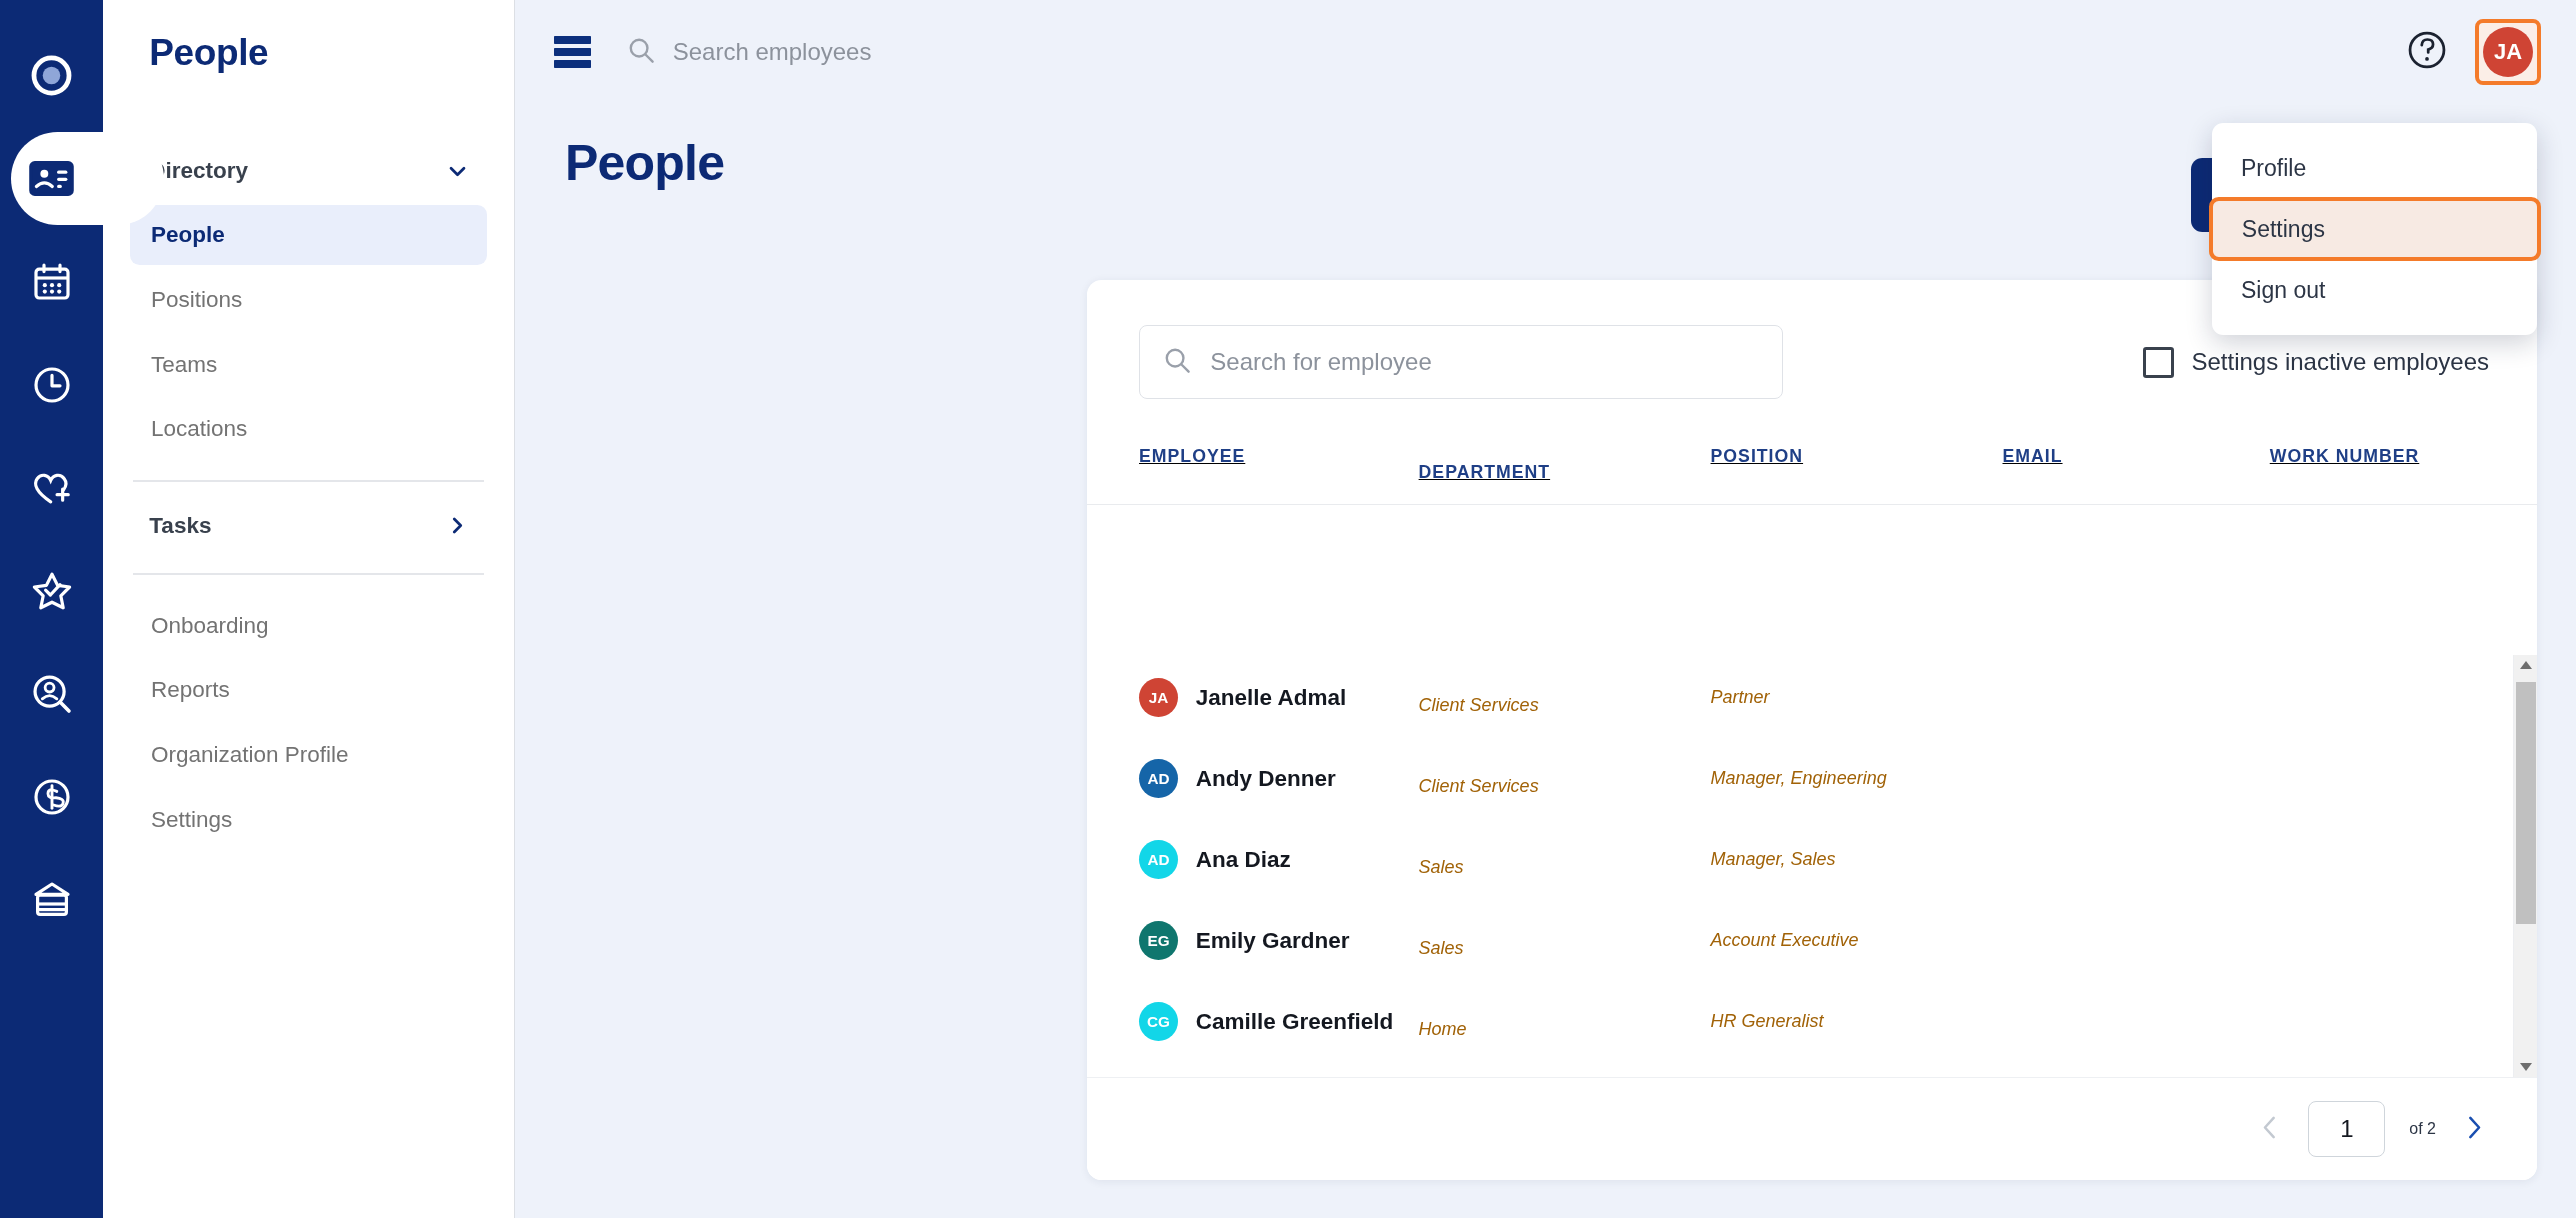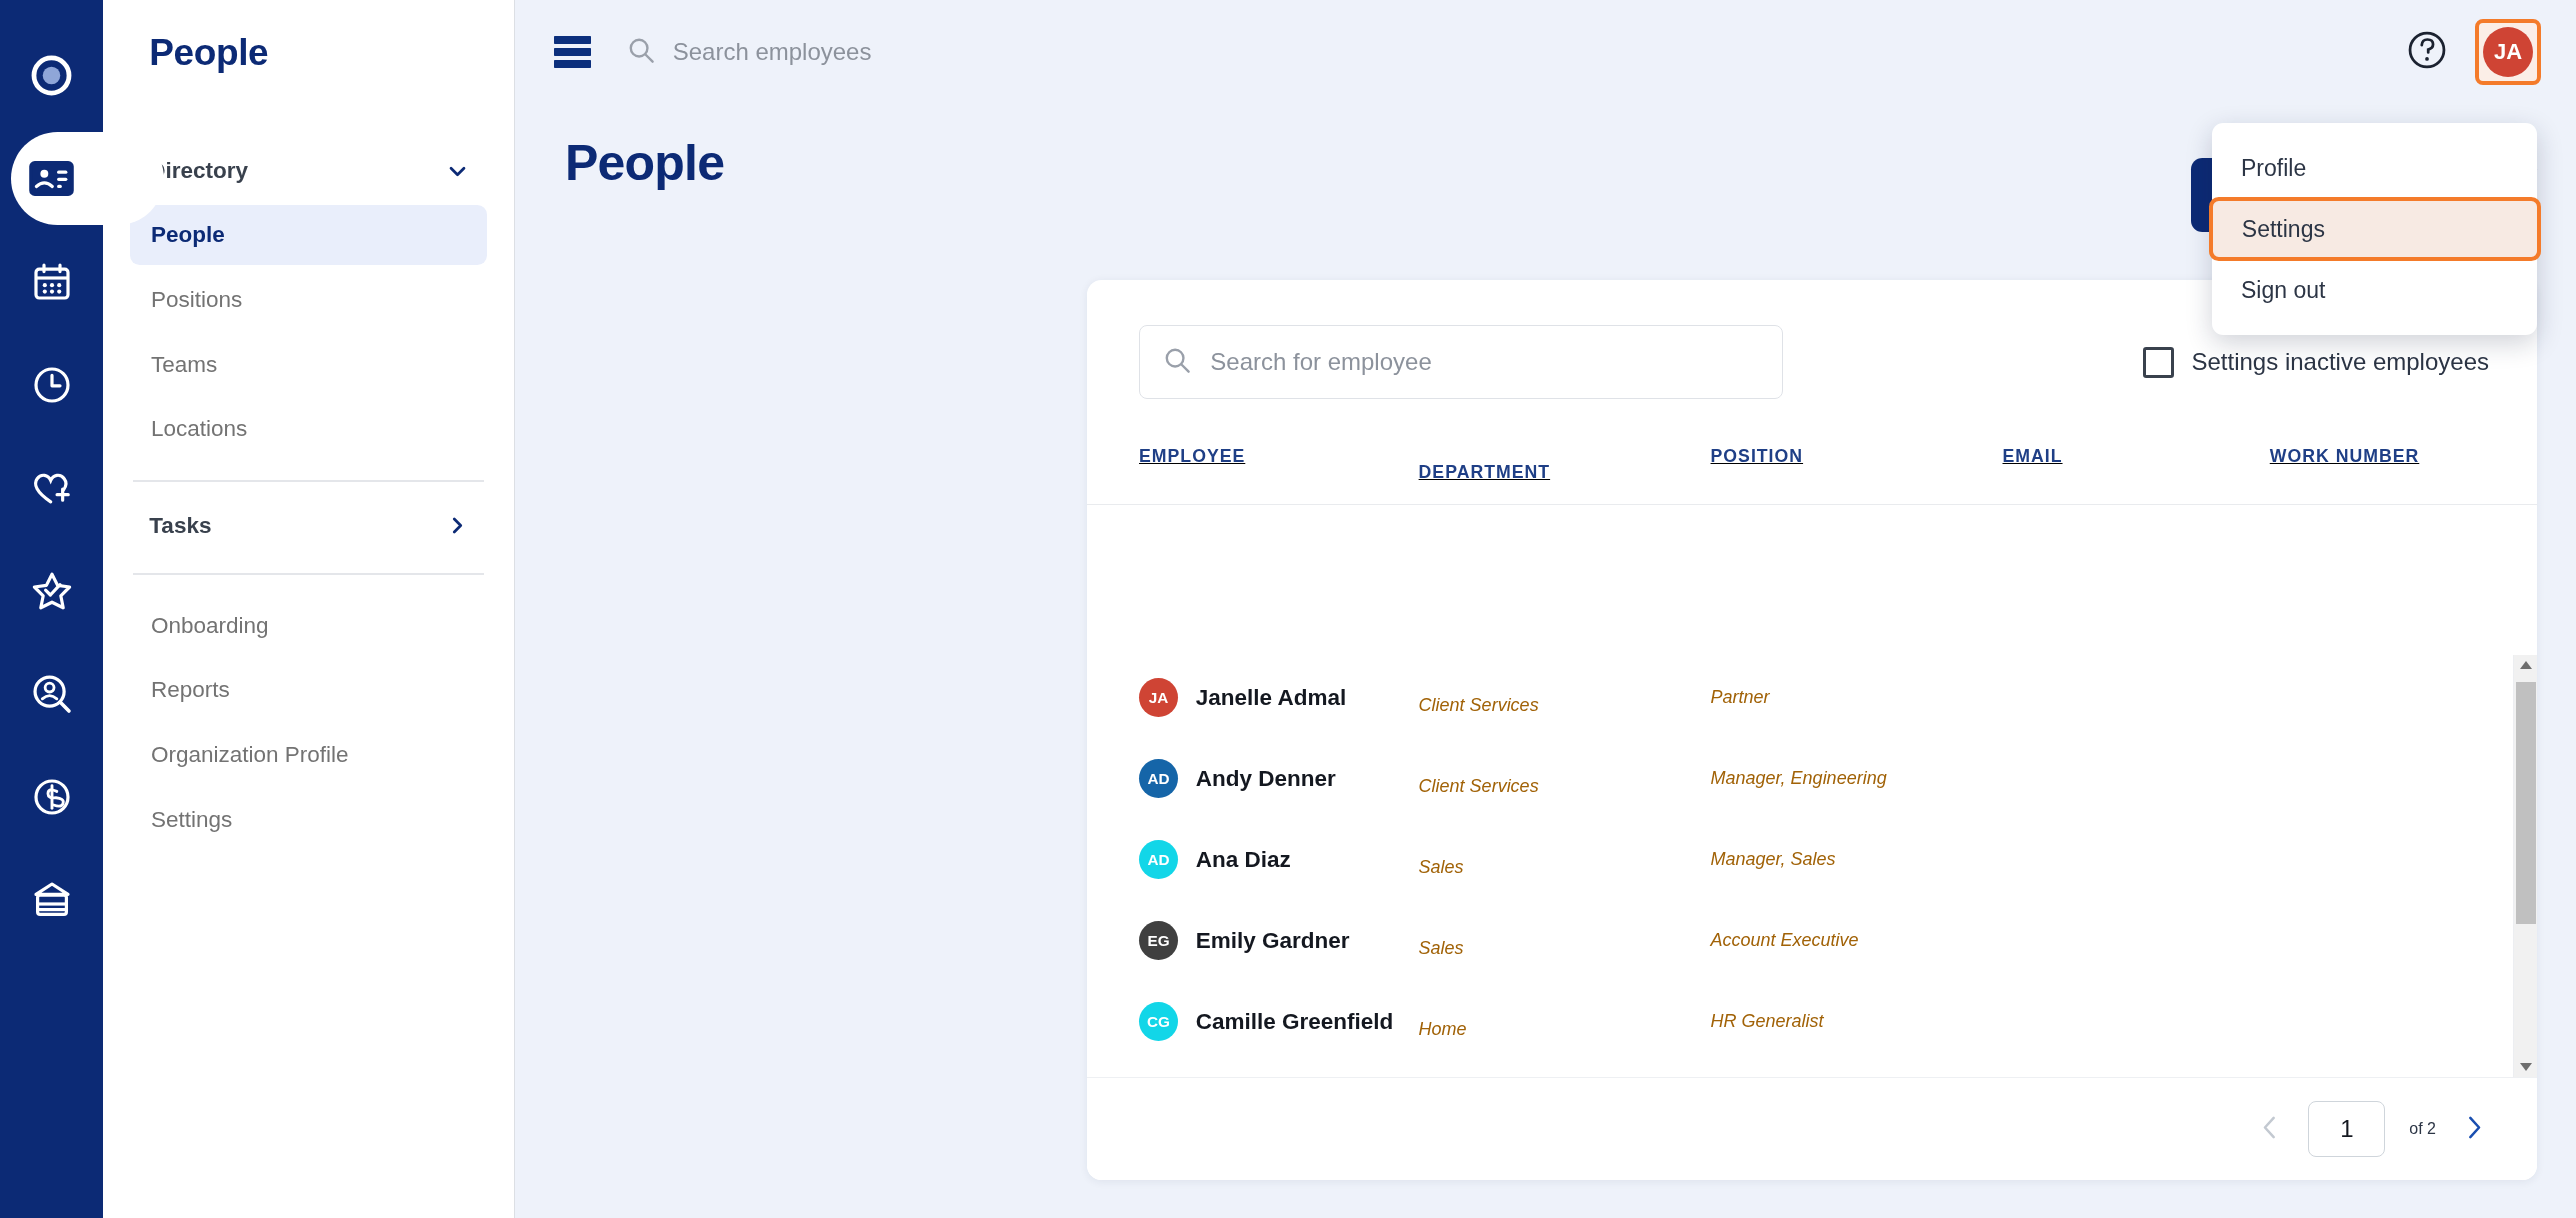--- a/index.html
+++ b/index.html
@@ -637,21 +637,21 @@
                 <span class="av" style="background: rgb(18, 214, 232);">AD</span>
                 <span class="nm">Ana Diaz</span>
               </div>
               <div class="cell c-dept">Sales</div>
               <div class="cell c-pos">Manager, Sales</div>
               <div class="cell c-mail"></div>
               <div class="cell c-num"></div>
             </div>
             <div class="row">
               <div class="cell-emp">
-                <span class="av" style="background: #404040;">EG</span>
+                <span class="av" style="background: #0f766e;">EG</span>
                 <span class="nm">Emily Gardner</span>
               </div>
               <div class="cell c-dept">Sales</div>
               <div class="cell c-pos">Account Executive</div>
               <div class="cell c-mail"></div>
               <div class="cell c-num"></div>
             </div>
             <div class="row">
               <div class="cell-emp">
                 <span class="av" style="background: rgb(18, 214, 232);">CG</span>

